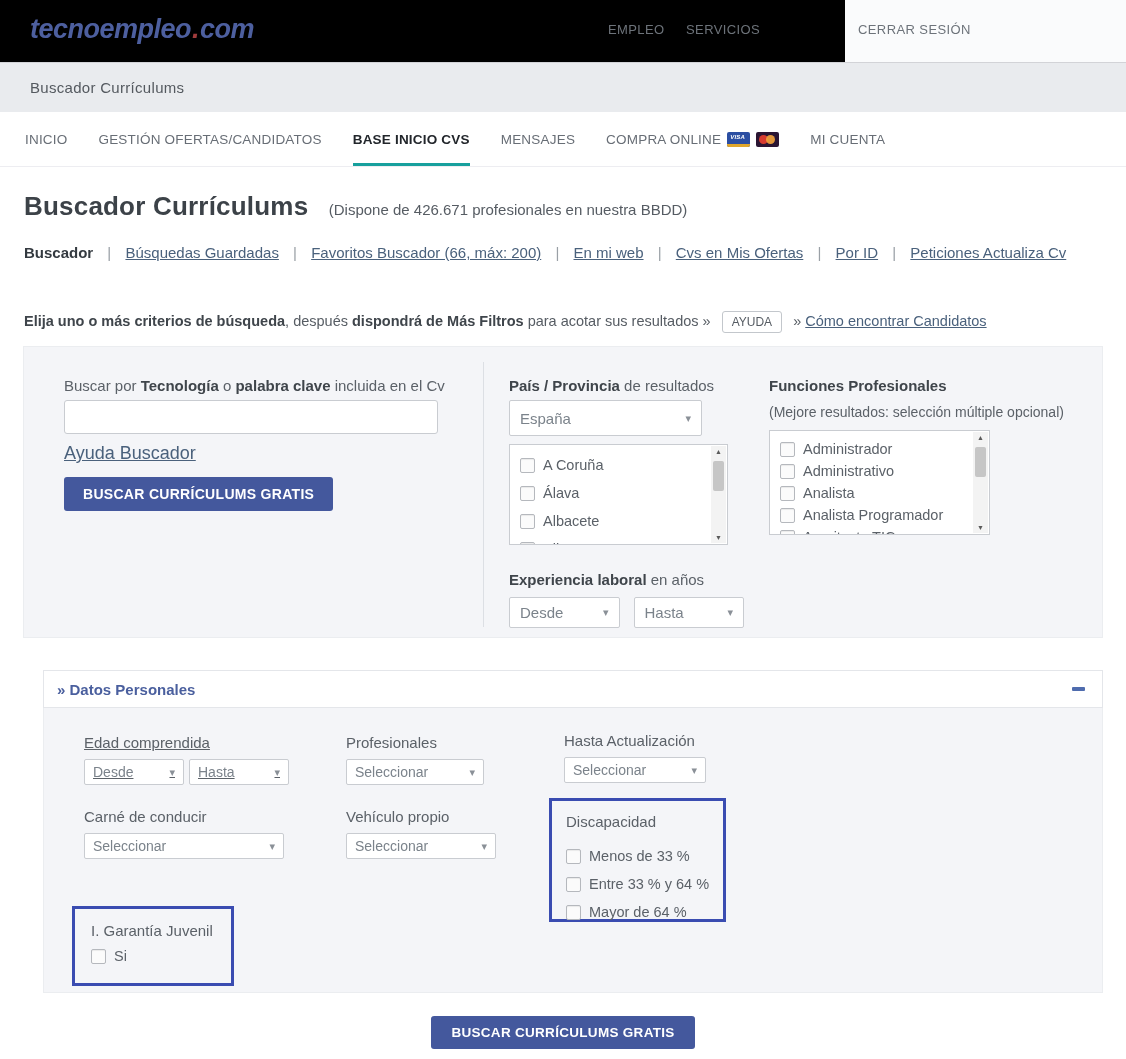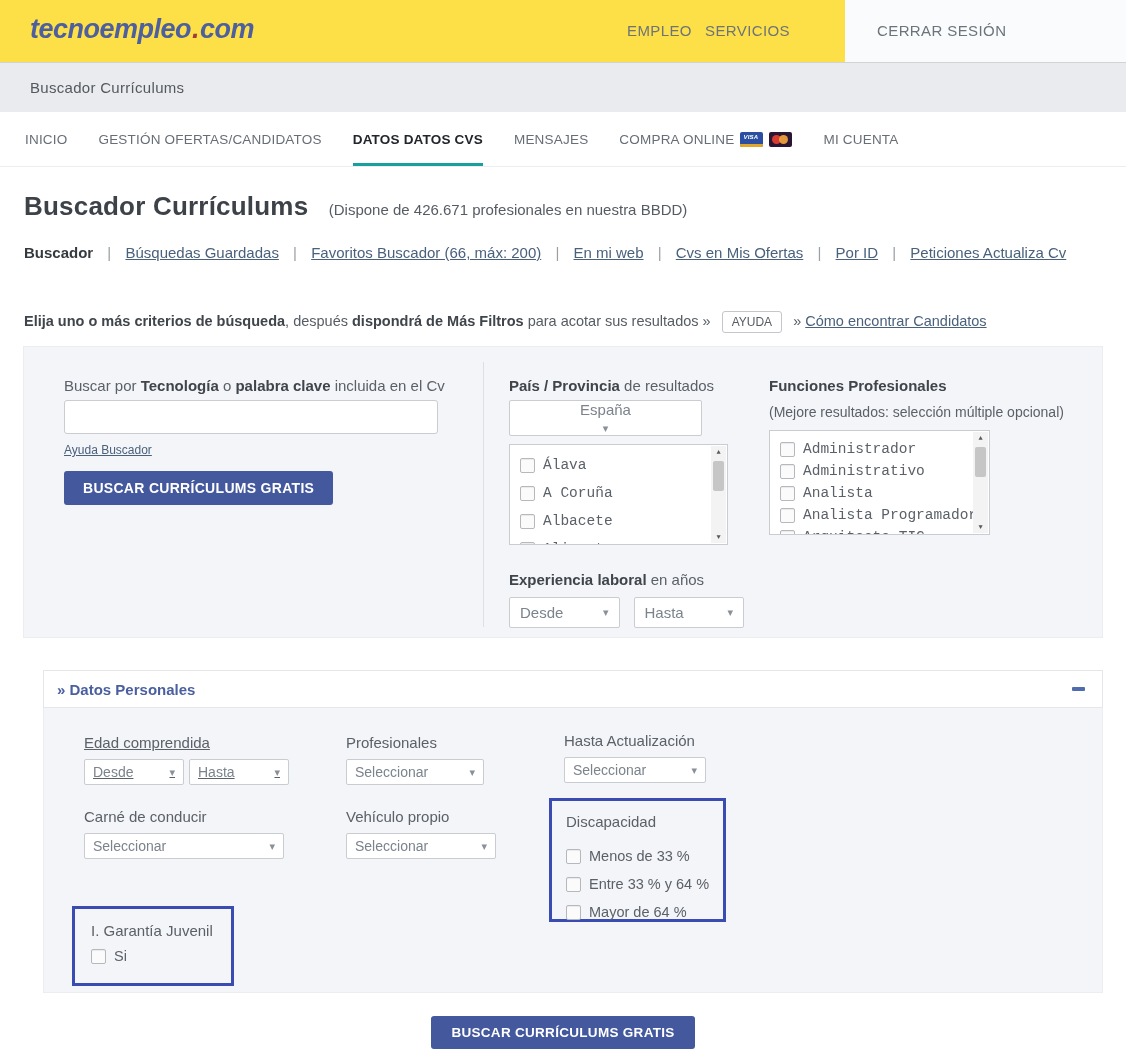--- a/index.html
+++ b/index.html
@@ -1,25 +1,25 @@
 <!DOCTYPE html>
 <html><head>
 <meta charset="utf-8">
 <style>
   html,body{margin:0;padding:0;}
   body{
     width:1126px;height:1059px;overflow:hidden;background:#fff;
     font-family:"Liberation Sans", sans-serif;color:#5b6168;
   }
   
-  .topbar{position:relative;height:62px;background:#fde047;}
+  .topbar{position:relative;height:62px;background:#000000;}
   .session-bg{position:absolute;left:845px;right:0;top:0;bottom:0;background:#fafbfc;}
   .logo{position:absolute;left:30px;top:14px;font-size:27px;font-weight:bold;font-style:italic;color:#4d5f9f;letter-spacing:-0.5px;}
   .logo .dot{color:#a13c3c;margin:0 1px;}
-  .top-nav-item{position:absolute;top:22px;font-size:15px;color:#6d737a;letter-spacing:.4px;cursor:pointer;margin-left:19px;}
+  .top-nav-item{position:absolute;top:22px;font-size:13px;color:#6d737a;letter-spacing:.4px;cursor:pointer;}
   .tn-0{left:608px;} .tn-1{left:686px;} .tn-2{left:858px;}
   
   .breadcrumb-bar{height:50px;background:#e9ebee;border-top:1px solid #d2d3d7;display:flex;align-items:center;padding-left:30px;box-sizing:border-box;}
   .breadcrumb-bar span{font-size:15px;color:#54595f;letter-spacing:.3px;}
   
   .tabbar{height:55px;background:#fff;border-bottom:1px solid #ededf1;display:flex;align-items:stretch;padding-left:25px;gap:31px;box-sizing:border-box;}
   .tab{position:relative;display:flex;align-items:center;gap:6px;font-size:13.5px;color:#686e76;letter-spacing:.2px;cursor:pointer;white-space:nowrap;}
   .tab.active{color:#22262b;font-weight:bold;}
   .tab.active::after{content:"";position:absolute;left:0;right:0;bottom:0;height:3px;background:#17a09d;}
   .card{display:inline-block;width:23px;height:15px;border-radius:2px;position:relative;vertical-align:middle;}
@@ -44,31 +44,31 @@
   
   .panel1{margin-top:13px;background:#f4f5f8;border:1px solid #ebedf0;height:292px;box-sizing:border-box;display:flex;}
   .col{box-sizing:border-box;}
   .col1{width:460px;padding:30px 0 0 40px;position:relative;}
   .col1::after{content:"";position:absolute;right:0;top:15px;bottom:10px;width:1px;background:#dcdfe4;}
   .col2{width:260px;padding:30px 0 0 25px;}
   .col3{flex:1;padding:30px 0 0 25px;}
   .fld-label{font-size:15px;color:#5b6168;}
   .fld-label b{color:#3f454b;}
   .kw-input{display:block;margin-top:6px;width:374px;height:34px;box-sizing:border-box;border:1px solid #c9ccd1;border-radius:3px;background:#fff;padding:0 10px;font-size:14px;color:#444;outline:none;}
-  .ayuda-buscador{display:inline-block;margin-top:9px;font-size:12px;}
+  .ayuda-buscador{display:inline-block;margin-top:9px;font-size:18px;}
   .btn-primary{display:inline-block;border:none;background:#44589d;color:#fff;font-size:14px;font-weight:bold;letter-spacing:.3px;border-radius:3px;cursor:pointer;font-family:"Liberation Sans",sans-serif;}
   .btn-search1{margin-top:13px;height:34px;padding:0 19px;}
   .more-box{margin-top:42px;margin-left:-12px;display:inline-block;border:3px solid #3a4cb1;padding:9px 14px;font-size:15px;color:#565c63;}
   
   .mselect{background:#fff;border:1px solid #c9ccd1;border-radius:2px;display:flex;align-items:center;justify-content:space-between;padding:0 10px;color:#7b838b;font-size:15px;box-sizing:border-box;cursor:pointer;}
   .select-arrow{font-size:0;color:#8a9097;}
   .select-arrow::after{content:"▾";font-size:11px;}
-  .sel-country{width:193px;height:36px;margin-top:6px;flex-direction:column;}
-  
-  .listbox{position:relative;background:#fff;border:1px solid #c9ccd1;overflow:hidden;box-sizing:border-box;font-family:Liberation Mono, monospace;}
+  .sel-country{width:193px;height:36px;margin-top:6px;}
+  
+  .listbox{position:relative;background:#fff;border:1px solid #c9ccd1;overflow:hidden;box-sizing:border-box;}
   .lb-prov{width:219px;height:101px;margin-top:8px;}
   .lb-func{width:221px;height:105px;margin-top:10px;}
   .check-row{display:flex;align-items:center;gap:8px;padding-left:10px;font-size:14.5px;color:#5b6168;cursor:pointer;}
   .lb-prov .check-row{height:28px;} .lb-prov .check-row:first-child{margin-top:6px;}
   .lb-func .check-row{height:22px;} .lb-func .check-row:first-child{margin-top:7px;}
   .checkbox{display:inline-block;width:13px;height:13px;border:1px solid #b5b8bd;border-radius:2px;background:#fbfbfb;box-shadow:inset 0 1px 1px rgba(0,0,0,.07);flex-shrink:0;}
   .sb{position:absolute;top:1px;bottom:1px;right:1px;width:15px;background:#f3f3f3;}
   .sb-arrow{position:absolute;left:0;right:0;text-align:center;font-size:0;color:#5a5a5a;cursor:pointer;}
   .sb-arrow::after{font-size:7px;}
   .sb-up{top:2px;} .sb-up::after{content:"▲";}
@@ -117,21 +117,21 @@
 </div>
 
 <nav class="tabbar">
   <div class="tab">
       <span>INICIO</span>
     </div>
   <div class="tab">
       <span>GESTIÓN OFERTAS/CANDIDATOS</span>
     </div>
   <div class="tab active">
-      <span>DATOS DATOS CVS</span>
+      <span>BASE INICIO CVS</span>
     </div>
   <div class="tab">
       <span>MENSAJES</span>
     </div>
   <div class="tab">
     <span>COMPRA ONLINE</span>
     <span class="card card-visa"></span>
     <span class="card card-mc"></span>
   </div>
   <div class="tab">
@@ -187,25 +187,25 @@
       <div class="fld-label">
         <b>País / Provincia</b><span> de resultados</span>
       </div>
       <div class="mselect sel-country">
         <span>España</span>
         <span class="select-arrow"></span>
       </div>
       <div class="listbox lb-prov">
         <label class="check-row">
           <span class="checkbox"></span>
+          <span>A Coruña</span>
+        </label>
+        <label class="check-row">
+          <span class="checkbox"></span>
           <span>Álava</span>
-        </label>
-        <label class="check-row">
-          <span class="checkbox"></span>
-          <span>A Coruña</span>
         </label>
         <label class="check-row">
           <span class="checkbox"></span>
           <span>Albacete</span>
         </label>
         <label class="check-row">
           <span class="checkbox"></span>
           <span>Alicante</span>
         </label>
         <div class="sb">

